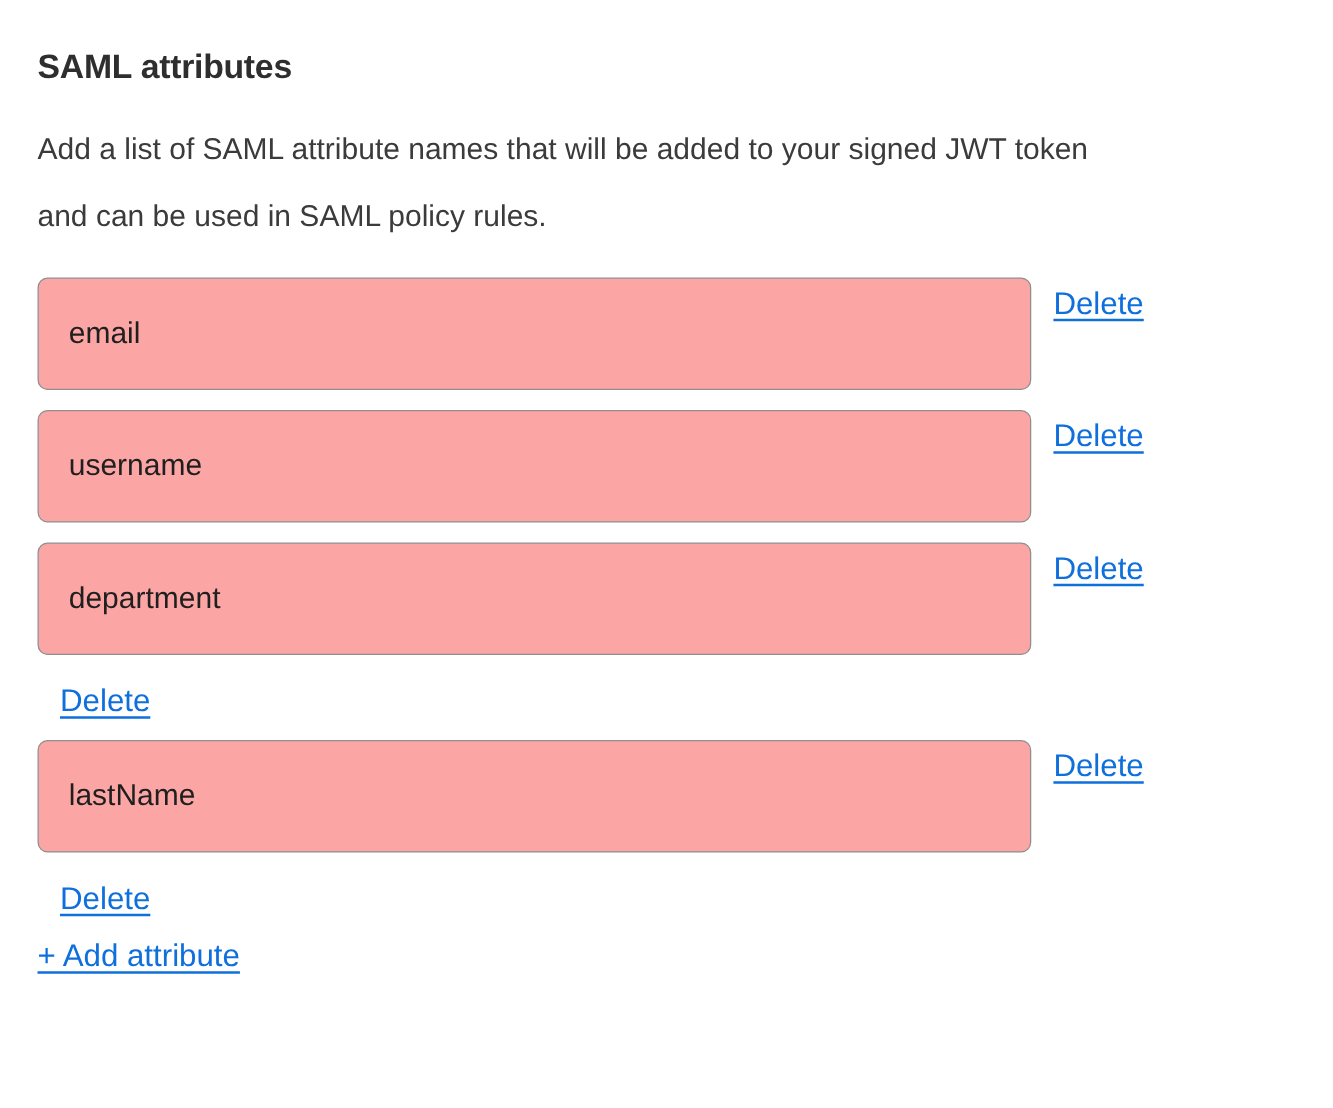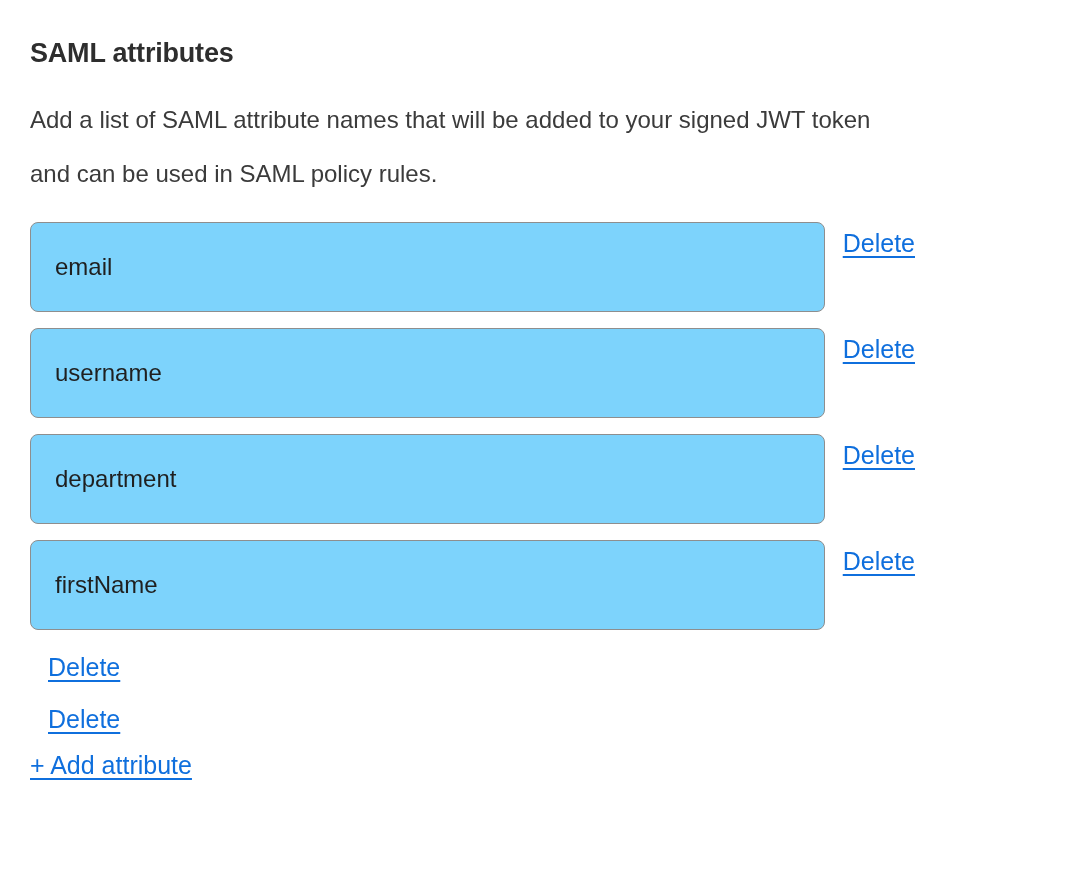--- a/index.html
+++ b/index.html
@@ -42,21 +42,21 @@
   .attr-row {
     display: flex;
     align-items: flex-start;
     margin-bottom: 16px;
   }
   .attr-input {
     width: 890px;
     height: 90px;
     border: 1.5px solid var(--input-border);
     border-radius: 8px;
-    background: #7dd3fc;
+    background: #fca5a5;
     font-family: "Liberation Sans", sans-serif;
     font-size: 24px;
     color: var(--input-text);
     padding: 0 0 0 24px;
     outline: none;
   }
   a.link {
     color: var(--link-blue);
     font-size: 25px;
     text-decoration: underline;
@@ -92,25 +92,25 @@
     <input class="attr-input" type="text" value="username" style="">
     <a class="link delete-link" href="#">Delete</a>
   </div>
 
   <div class="attr-row">
     <input class="attr-input" type="text" value="department" style="">
     <a class="link delete-link" href="#">Delete</a>
   </div>
 
   <div class="attr-row">
-    <input class="attr-input" type="text" value="firstName" style="">
     <a class="link delete-link" href="#">Delete</a>
   </div>
 
   <div class="attr-row">
+    <input class="attr-input" type="text" value="lastName" style="">
     <a class="link delete-link" href="#">Delete</a>
   </div>
 
   <div class="attr-row">
     <a class="link delete-link" href="#">Delete</a>
   </div>
 </div>
 
   <a class="link add-attribute" href="#">+ Add attribute</a>
 </div>

